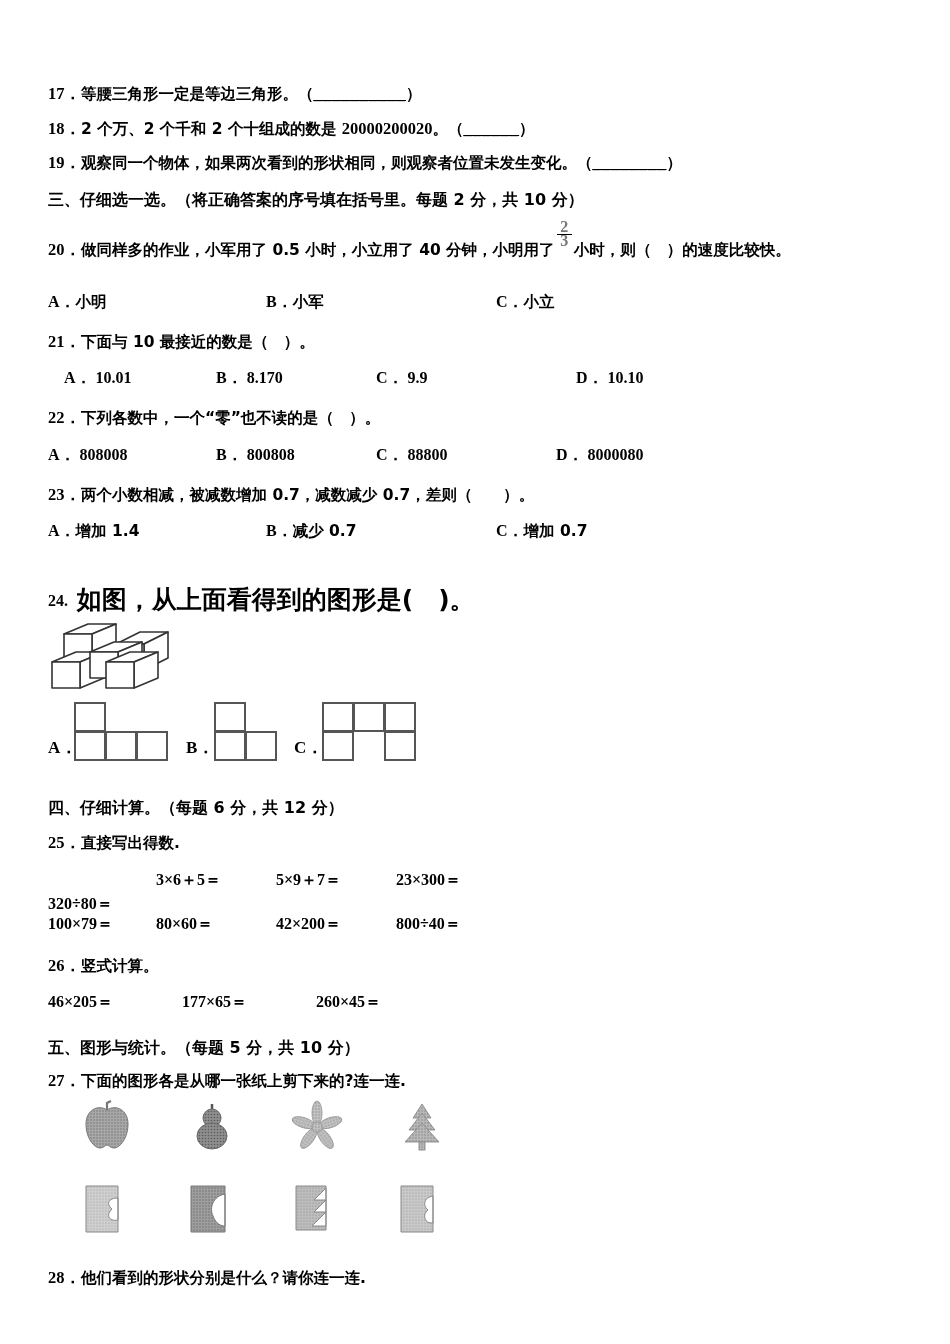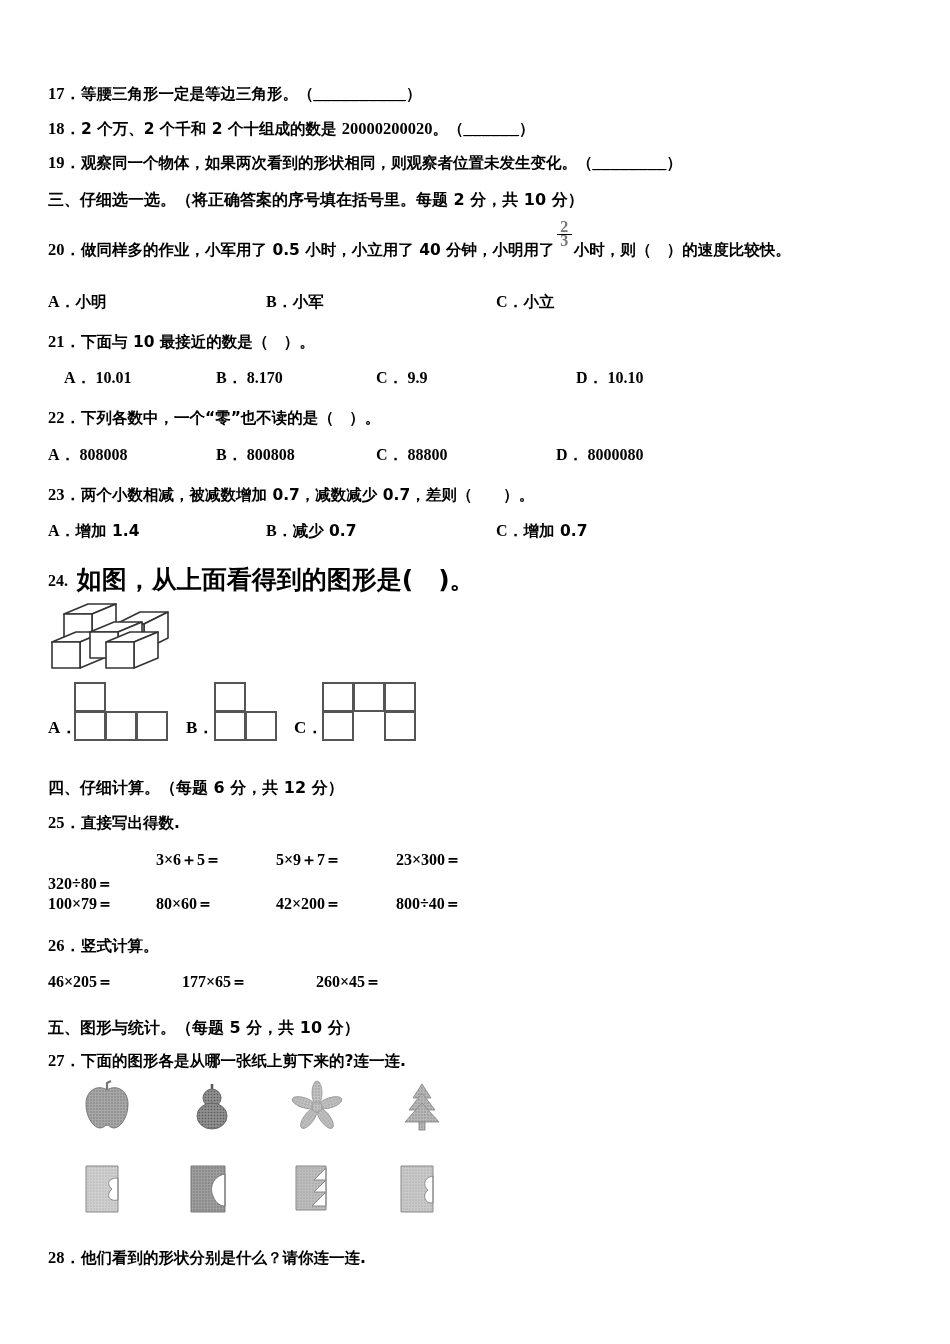--- a/index.html
+++ b/index.html
@@ -209,21 +209,21 @@
     <div class="opts">
       <span class="opt" style="left:0px;"><span>A．</span>&nbsp;<span class="num">808008</span></span>
       <span class="opt" style="left:168px;"><span>B．</span>&nbsp;<span class="num">800808</span></span>
       <span class="opt" style="left:328px;"><span>C．</span>&nbsp;<span class="num">88800</span></span>
       <span class="opt" style="left:508px;"><span>D．</span>&nbsp;<span class="num">8000080</span></span>
     </div>
 
     <div class="qline">
       <span class="qnum">23．</span><span class="cn">两个小数相减，被减数增加 0.7，减数减少 0.7，差则（　　）。</span>
     </div>
-    <div class="opts" style="margin-bottom:18px;">
+    <div class="opts" style="margin-bottom:38px;">
       <span class="opt" style="left:0px;"><span>A．</span><span class="cn">增加 1.4</span></span>
       <span class="opt" style="left:218px;"><span>B．</span><span class="cn">减少 0.7</span></span>
       <span class="opt" style="left:448px;"><span>C．</span><span class="cn">增加 0.7</span></span>
     </div>
 
     <div class="q24-head">
       <span class="small">24.</span>
       <span>如图，从上面看得到的图形是(　)。</span>
     </div>
 

